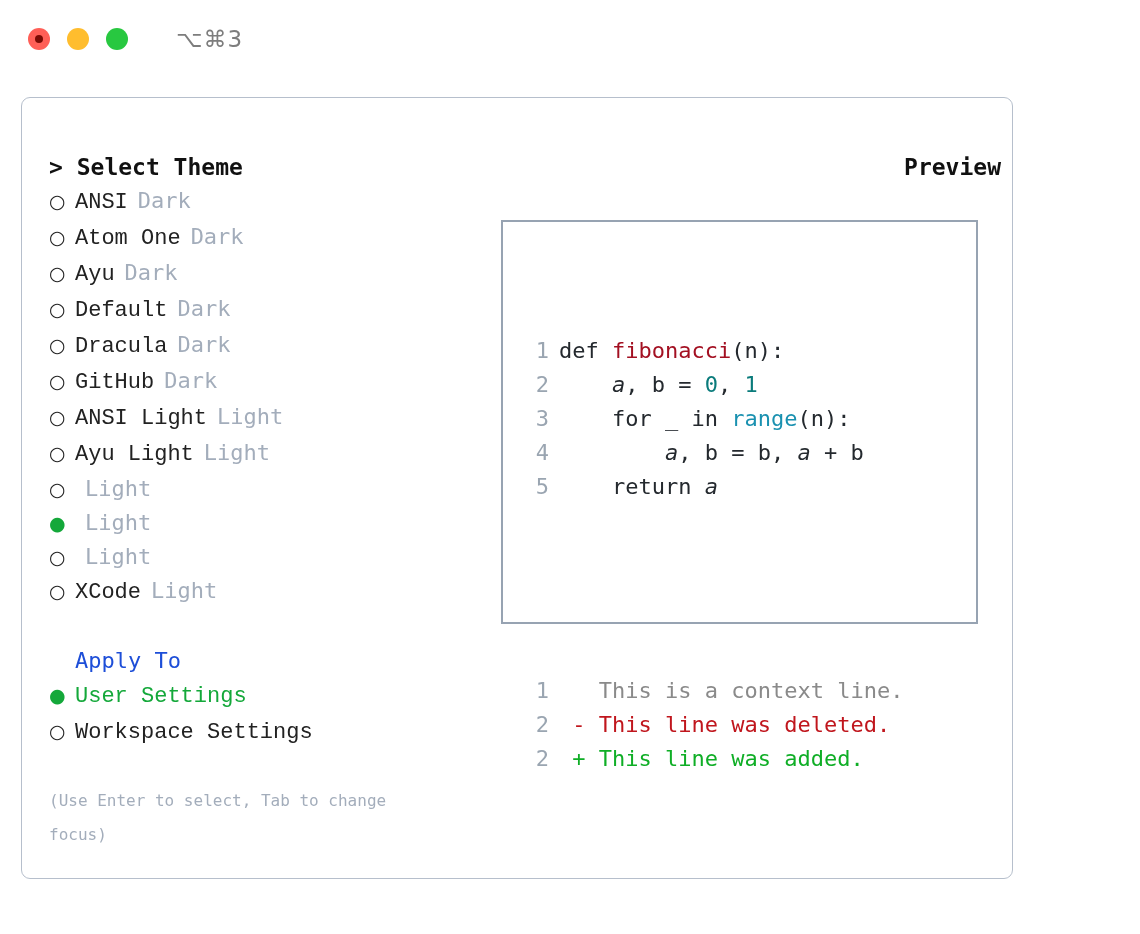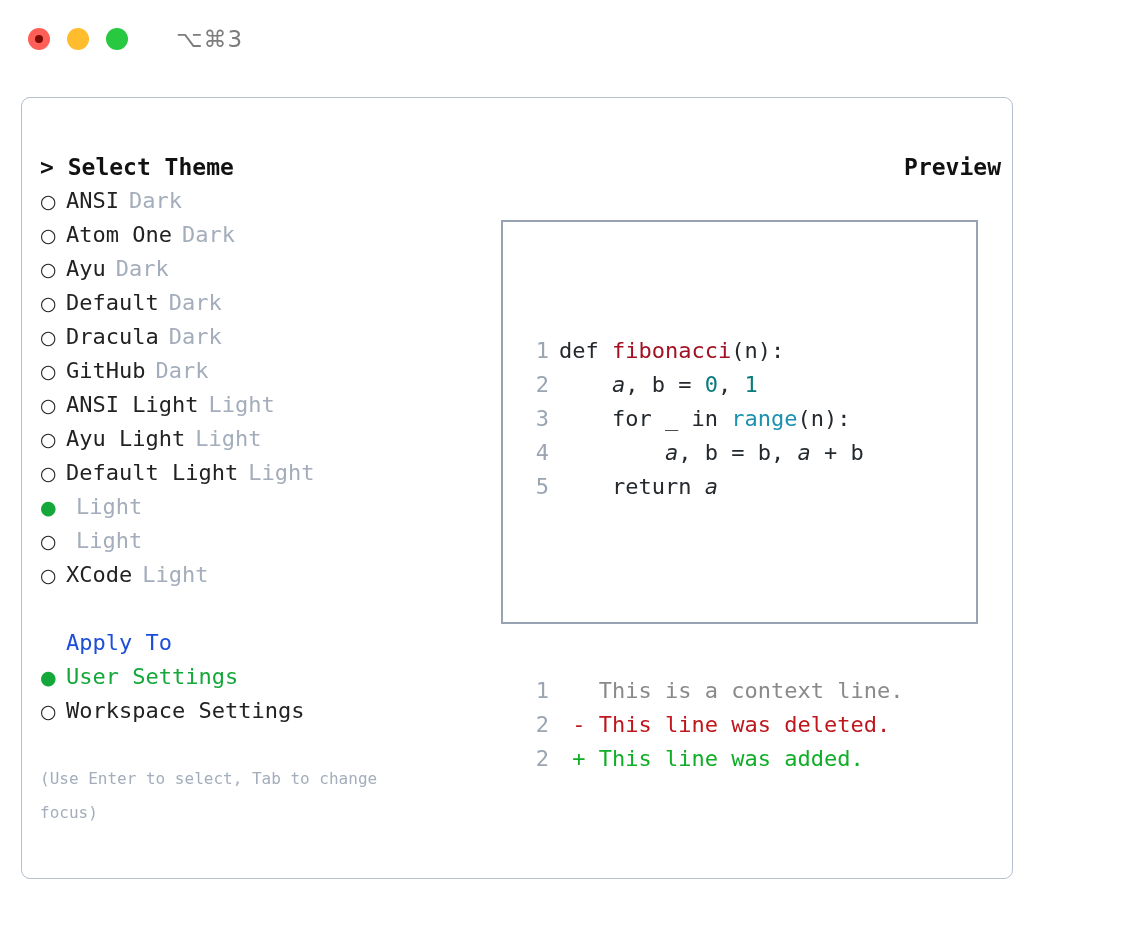--- a/index.html
+++ b/index.html
@@ -80,21 +80,21 @@
   .columns {
     position: absolute;
     left: 0; top: 0;
     width: 100%;
     height: 100%;
   }
 
   
   .left-col {
     position: absolute;
-    left: 18px;
+    left: 27px;
     top: 52px;
     width: 460px;
   }
 
   .section-header {
     font-size: 23px;
     font-weight: bold;
     color: #111111;
     line-height: 34px;
     white-space: pre;
@@ -109,21 +109,21 @@
   }
   .bullet {
     display: inline-block;
     width: 26px;
     flex: 0 0 26px;
     color: #222222;
     font-size: 19px;
     font-family: "DejaVu Sans", "Liberation Sans", sans-serif;
   }
   .bullet.sel { color: #14a83a; }
-  .opt-label { color: #222222; }
+  .opt-label { color: #222222; font-family: Liberation Mono, monospace; }
   .opt-label.sel { color: #14a83a; }
   .opt-tag {
     color: #a3adbb;
     padding-left: 10px;
   }
 
   .spacer-sm { height: 34px; }
 
   .apply-header {
     font-size: 22px;
@@ -213,21 +213,21 @@
 
         <div id="theme-items">
             <div class="opt-row"><span class="bullet">○</span><span class="opt-label">ANSI</span><span class="opt-tag">Dark</span></div>
             <div class="opt-row"><span class="bullet">○</span><span class="opt-label">Atom One</span><span class="opt-tag">Dark</span></div>
             <div class="opt-row"><span class="bullet">○</span><span class="opt-label">Ayu</span><span class="opt-tag">Dark</span></div>
             <div class="opt-row"><span class="bullet">○</span><span class="opt-label">Default</span><span class="opt-tag">Dark</span></div>
             <div class="opt-row"><span class="bullet">○</span><span class="opt-label">Dracula</span><span class="opt-tag">Dark</span></div>
             <div class="opt-row"><span class="bullet">○</span><span class="opt-label">GitHub</span><span class="opt-tag">Dark</span></div>
             <div class="opt-row"><span class="bullet">○</span><span class="opt-label">ANSI Light</span><span class="opt-tag">Light</span></div>
             <div class="opt-row"><span class="bullet">○</span><span class="opt-label">Ayu Light</span><span class="opt-tag">Light</span></div>
-            <div class="opt-row"><span class="bullet">○</span><span class="opt-label">Default Light</span><span class="opt-tag">Light</span></div>
+            <div class="opt-row"><span class="bullet">○</span><span class="opt-tag">Light</span></div>
             <div class="opt-row"><span class="bullet sel">●</span><span class="opt-tag">Light</span></div>
             <div class="opt-row"><span class="bullet">○</span><span class="opt-tag">Light</span></div>
             <div class="opt-row"><span class="bullet">○</span><span class="opt-label">XCode</span><span class="opt-tag">Light</span></div>
           </div>
 
         <div class="spacer-sm"></div>
 
         <div class="apply-header">Apply To</div>
 
         <div id="apply-items">

